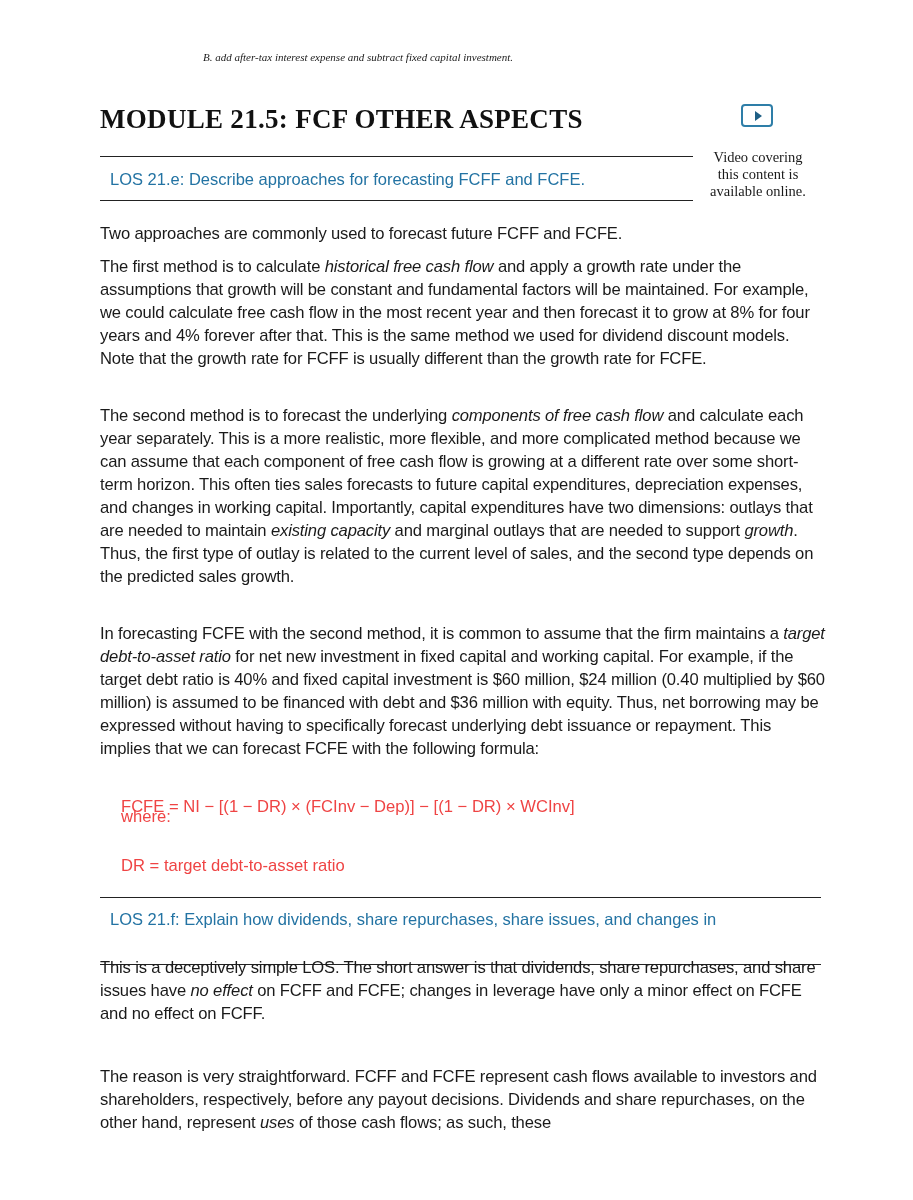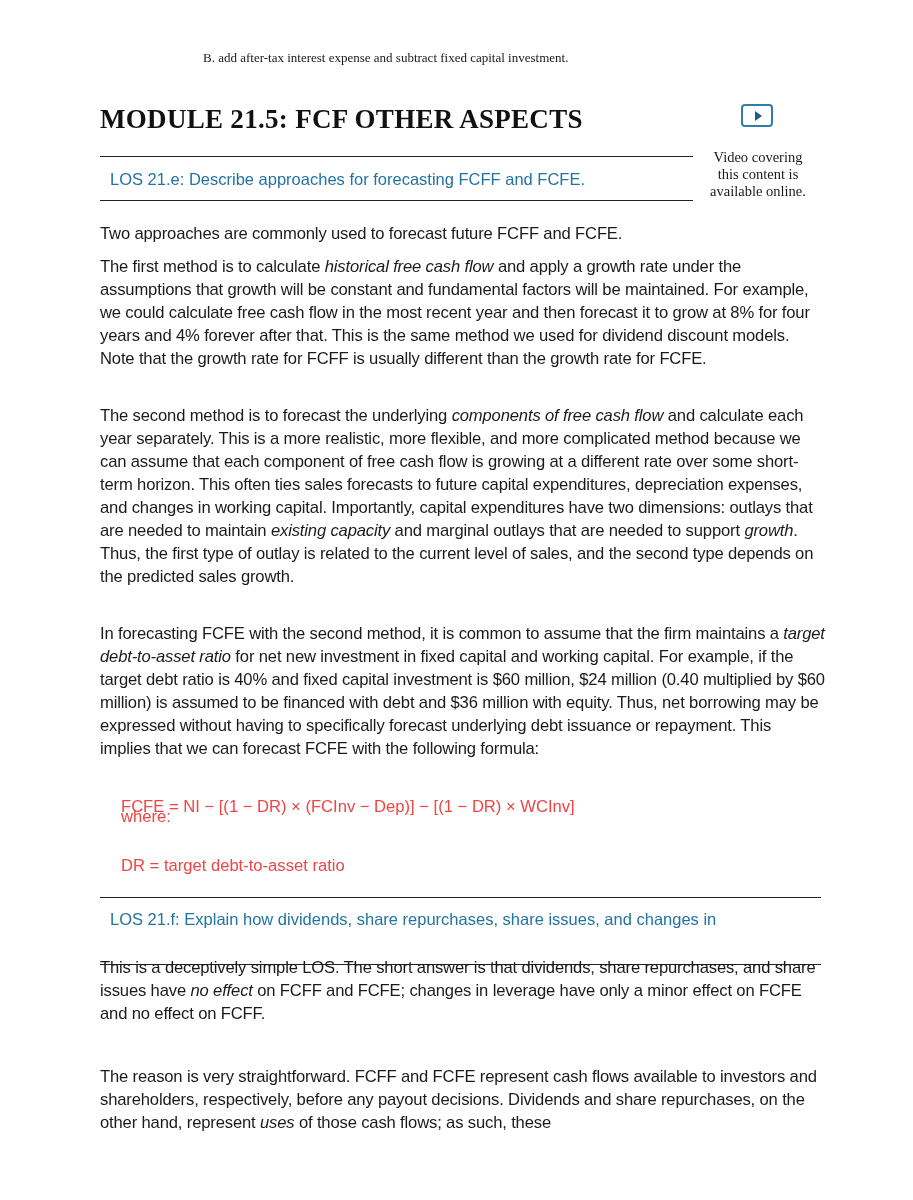--- a/index.html
+++ b/index.html
@@ -1,18 +1,18 @@
 <!DOCTYPE html>
 <html><head>
 <meta charset="utf-8">
 <style>
   html, body { margin: 0; padding: 0; background: #ffffff; }
   body { width: 913px; height: 1200px; position: relative; overflow: hidden; color: #1a1a1a; }
 
-  #prev-options { position: absolute; left: 203px; top: 48px; font-size: 13px; line-height: 19px; font-family: "Liberation Serif", serif; color: #1a1a1a; }
+  #prev-options { position: absolute; left: 203px; top: 48px; font-size: 11px; line-height: 19px; font-family: "Liberation Serif", serif; color: #1a1a1a; font-style: italic; }
   #prev-options div { white-space: nowrap; }
 
   #module-title { position: absolute; left: 100px; top: 104px; font-family: "Liberation Serif", serif; font-weight: bold; font-size: 27px; letter-spacing: 0.3px; color: #111; }
 
   #video-btn { position: absolute; left: 741px; top: 104px; width: 32px; height: 23px; border: 2px solid #2e7ea8; border-radius: 4px; box-sizing: border-box; display: flex; align-items: center; justify-content: center; cursor: pointer; }
   #video-btn .tri { width: 0; height: 0; border-top: 5px solid transparent; border-bottom: 5px solid transparent; border-left: 7px solid #1f5f85; margin-left: 2px; }
 
   #video-note { position: absolute; left: 697px; top: 149px; width: 122px; text-align: center; font-family: "Liberation Serif", serif; font-size: 14.5px; line-height: 17px; color: #1a1a1a; }
 
   .rule { position: absolute; height: 1px; background: #222; }

